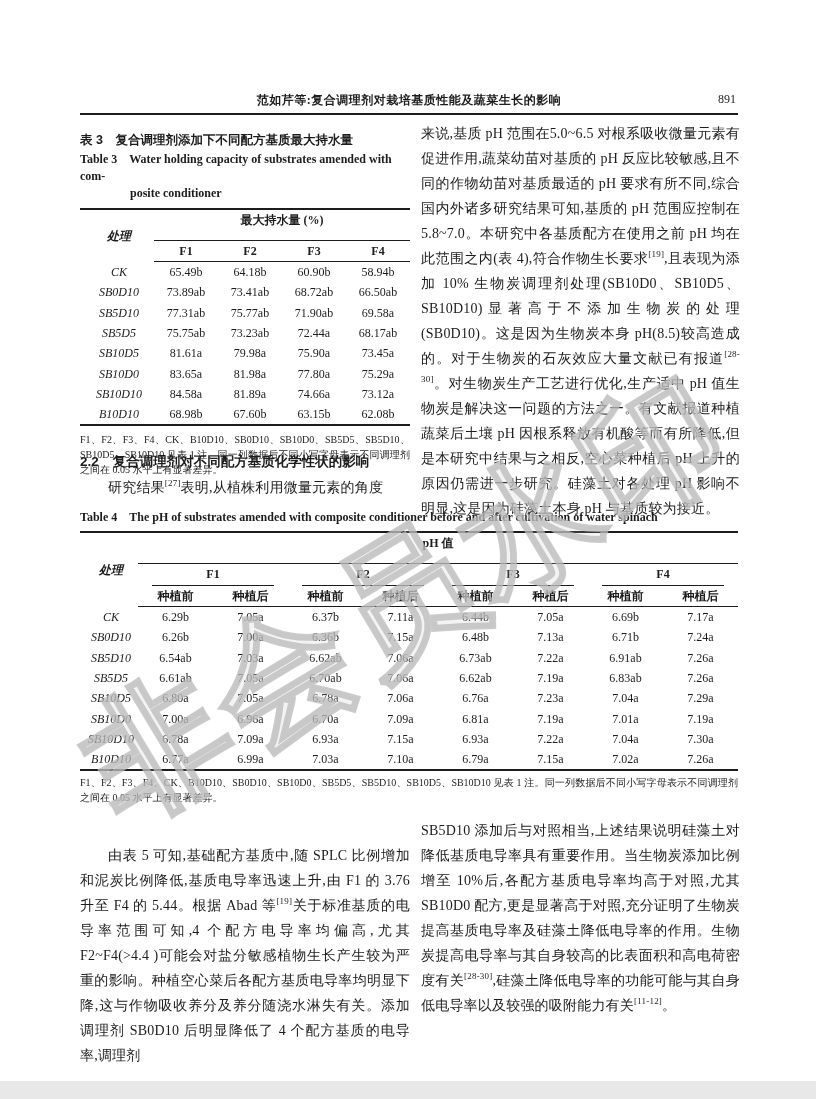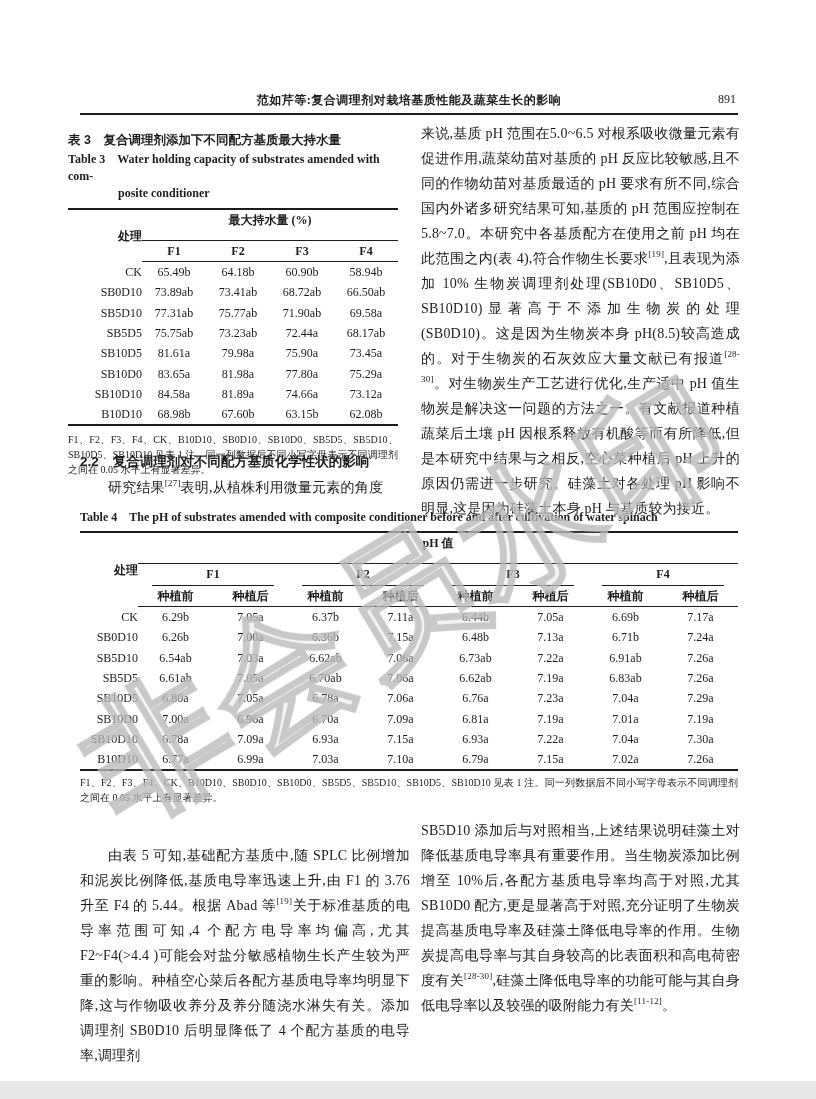--- a/index.html
+++ b/index.html
@@ -20,35 +20,35 @@
   .cap-en{font-weight:700;font-size:12px;line-height:17px;}
 
   
   table{border-collapse:collapse;width:100%;table-layout:fixed;
         border-top:2px solid #1c1c1c;border-bottom:2px solid #1c1c1c;}
   th,td{font-weight:400;font-size:12px;padding:0;line-height:20px;text-align:center;vertical-align:middle;}
   th{font-weight:700;}
   thead tr.last th{border-bottom:1.4px solid #1c1c1c;}
   .rule-inner{border-bottom:1.2px solid #1c1c1c;padding-bottom:10px;}
   .grule{border-bottom:1.2px solid #1c1c1c;margin:0 14px;padding-bottom:1px;}
-  td.treat,th.treat-h{text-align:right;padding-left:4px;}
+  td.treat,th.treat-h{text-align:center;padding-left:4px;font-style:italic;}
   tbody td{height:20.3px;}
 
   
   .para{font-size:14px;line-height:25px;text-align:justify;letter-spacing:.2px;}
   .para sup{font-size:9px;line-height:0;margin-top:24px;}
   .indent{text-indent:2em;}
   .footnote{font-size:10px;line-height:15px;text-align:justify;}
 
   .sec-head{font-family:"Liberation Sans","DejaVu Sans",sans-serif;
             font-weight:700;font-size:13.5px;line-height:20px;}
   .sec-num{margin-right:14px;}
 
   
-  .t3block{position:absolute;left:68px;top:131px;width:330px;}
+  .t3block{position:absolute;left:80px;top:131px;width:330px;}
   .t3block .cap-en{margin-top:2px;}
   .t3block .cap-en .l2{display:block;padding-left:50px;}
   .t3block table{margin-top:6px;}
   .t3block .footnote{margin-top:6px;}
   .sec22{position:absolute;left:80px;top:452px;width:330px;}
   .sec22 .para{margin-top:3px;}
   .rightcol{position:absolute;left:421px;top:121px;width:319px;}
   .t4block{position:absolute;left:80px;top:508px;width:658px;}
   .t4block .cap-en{margin-top:1px;}
   .t4block table{margin-top:5px;}

